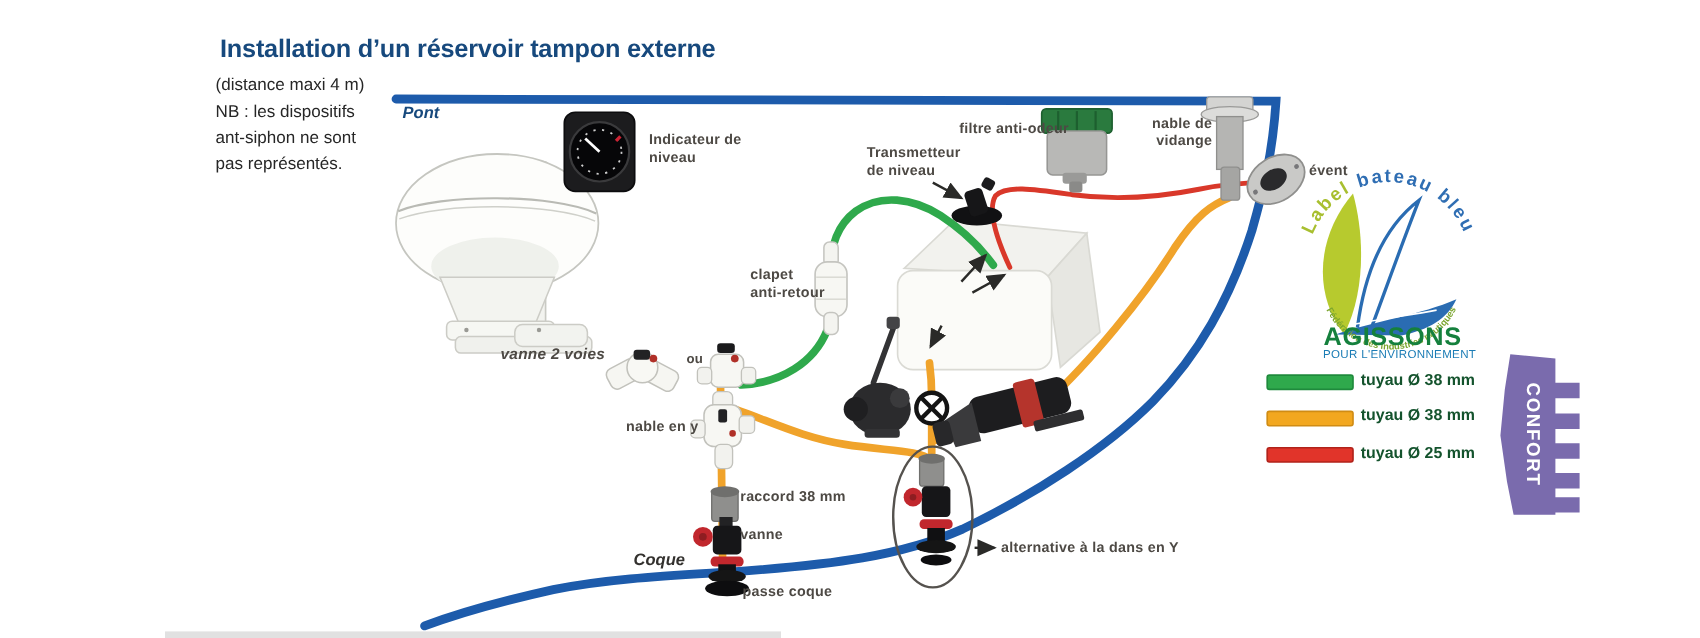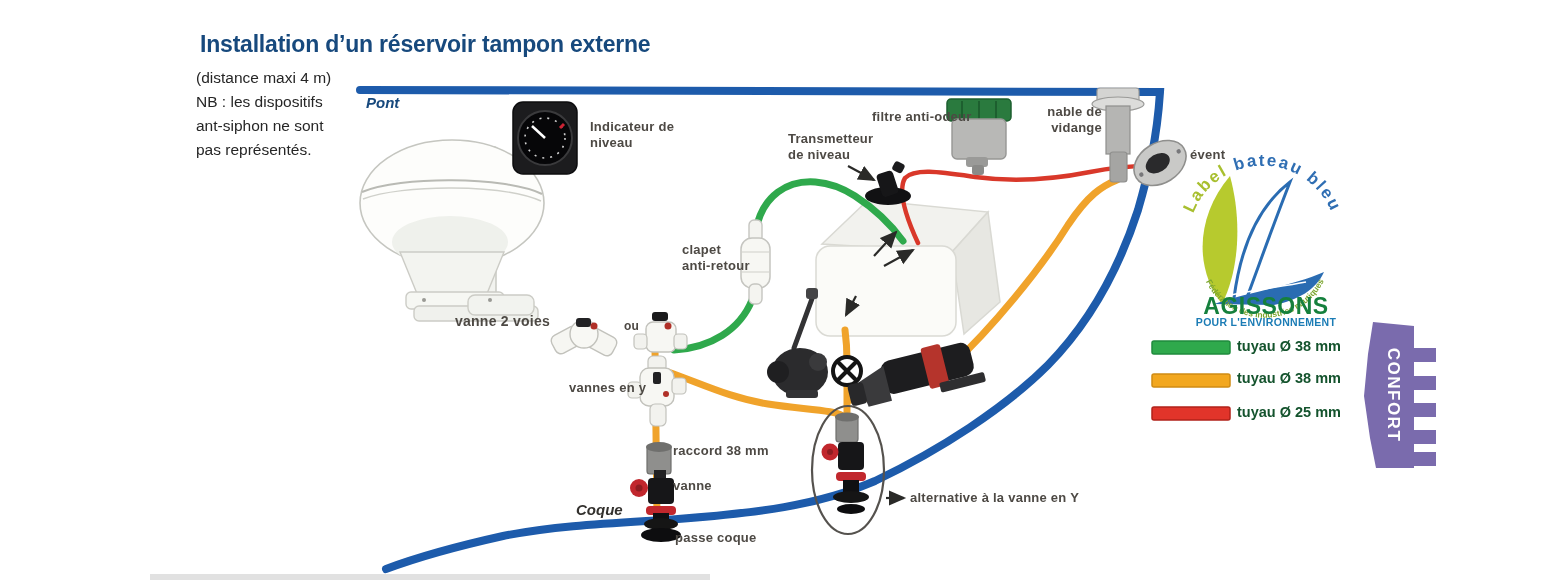--- a/index.html
+++ b/index.html
@@ -19,35 +19,35 @@
         font-style:italic;color:#17497d;margin-top:28px;}
   .hull-lbl{position:absolute;left:543px;top:501px;z-index:3;font-size:15px;font-weight:bold;
         font-style:italic;color:#33312e;margin-left:33px;}
   #lbl-indicateur{left:590px;top:119px;}
   #lbl-transmetteur{left:788px;top:131px;}
   #lbl-filtre{left:872px;top:109px;}
   #lbl-nable{left:1040px;top:104px;width:62px;}
   #lbl-event{left:1190px;top:147px;}
   #lbl-clapet{left:682px;top:242px;}
   #lbl-raccordkit{left:841px;top:254px;}
-  #lbl-vanne2{left:455px;top:313px;font-size:14px;}
+  #lbl-vanne2{left:455px;top:313px;font-size:14px;font-style:italic;}
   #lbl-ou{left:624px;top:319px;font-size:12px;}
   #lbl-vannesy{left:569px;top:380px;}
   #lbl-raccord38{left:673px;top:443px;}
   #lbl-vanne{left:673px;top:478px;}
   #lbl-passecoque{left:675px;top:530px;}
   #lbl-alternative{left:910px;top:490px;}
   .legend-lbl{position:absolute;z-index:3;font-size:14.5px;font-weight:bold;color:#14532d;}
   #leg1{left:1237px;top:338px;}
   #leg2{left:1237px;top:370px;}
   #leg3{left:1237px;top:404px;}
   .agissons{position:absolute;left:1190px;top:293px;width:152px;z-index:3;text-align:center;
         font-size:23px;font-weight:bold;color:#15803d;letter-spacing:.5px;}
-  .pour-env{position:absolute;left:1190px;top:316px;width:152px;z-index:3;text-align:center;
-        font-size:10.5px;font-weight:bold;color:#1b7cb5;letter-spacing:.3px;}
+  .pour-env{position:absolute;left:1190px;top:316px;width:152px;z-index:3;text-align:right;
+        font-size:10.5px;font-weight:normal;color:#1b7cb5;letter-spacing:.3px;}
 </style>
 </head>
 <body>
 
 <div id="stage">
 
   <div class="title">Installation d’un réservoir tampon externe</div>
   <div class="note">(distance maxi 4 m)
 NB : les dispositifs
 ant-siphon ne sont
@@ -60,25 +60,25 @@
   <div class="lbl" id="lbl-transmetteur">Transmetteur
 de niveau</div>
   <div class="lbl" id="lbl-filtre">filtre anti-odeur</div>
   <div class="lbl center" id="lbl-nable">nable de
 vidange</div>
   <div class="lbl" id="lbl-event">évent</div>
   <div class="lbl" id="lbl-clapet">clapet
 anti-retour</div>
   <div class="lbl" id="lbl-vanne2">vanne 2 voies</div>
   <div class="lbl" id="lbl-ou">ou</div>
-  <div class="lbl" id="lbl-vannesy">vannes en y</div>
+  <div class="lbl" id="lbl-vannesy">nable en y</div>
   <div class="lbl" id="lbl-raccord38">raccord 38 mm</div>
   <div class="lbl" id="lbl-vanne">vanne</div>
   <div class="lbl" id="lbl-passecoque">passe coque</div>
-  <div class="lbl" id="lbl-alternative">alternative à la vanne en Y</div>
+  <div class="lbl" id="lbl-alternative">alternative à la dans en Y</div>
 
   <div class="legend-lbl" id="leg1">tuyau Ø 38 mm</div>
   <div class="legend-lbl" id="leg2">tuyau Ø 38 mm</div>
   <div class="legend-lbl" id="leg3">tuyau Ø 25 mm</div>
 
   <div class="agissons">AGISSONS</div>
   <div class="pour-env">POUR L'ENVIRONNEMENT</div>
 
   <svg id="diagram-svg" width="1545" height="580" viewBox="0 0 1545 580">
     <defs>

